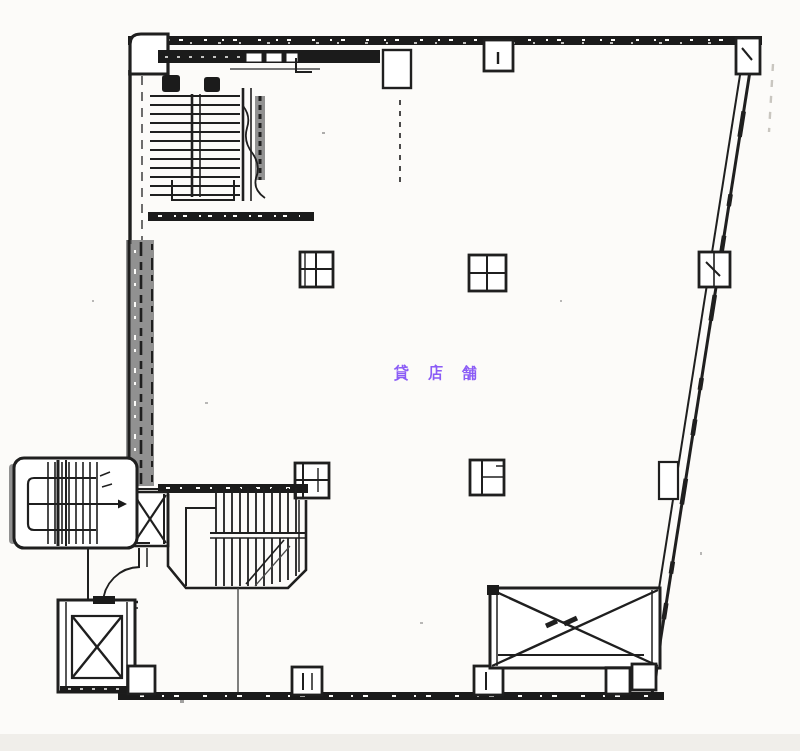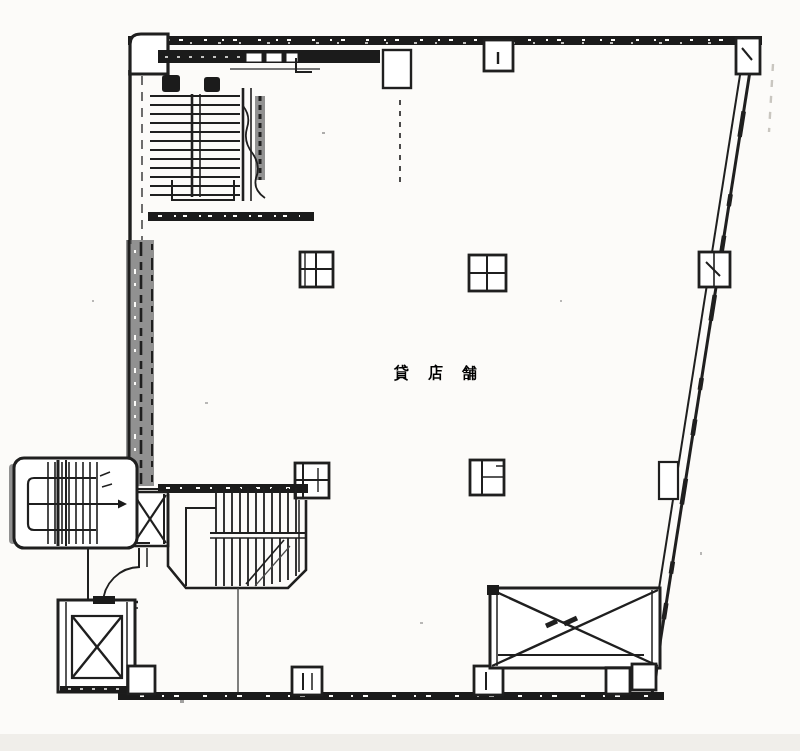--- a/index.html
+++ b/index.html
@@ -16,21 +16,21 @@
     stroke:#1f1f1f; fill:none; stroke-linecap:butt;
   }
   .fillink{fill:#1b1b1b;stroke:none;}
   .fillwhite{fill:#ffffff;}
   .graypatch{fill:#6e6e6e;stroke:none;opacity:.75;}
   .speck{stroke:#fbfaf8;}
   .faint{stroke:#c9c6c0;}
   .mid{stroke:#4a4a4a;}
   .center-label{
     position:absolute; left:394px; top:364px;
-    font-size:15px; font-weight:700; color:#000000;
+    font-size:15px; font-weight:700; color:#8b5cf6;
     letter-spacing:19px; white-space:nowrap;
     transform:scaleY(1.05);
   }
   .bottom-strip{
     position:absolute; left:0; top:734px; width:800px; height:17px;
     background:#f0eeea;
   }
 </style>
 </head>
 <body>

